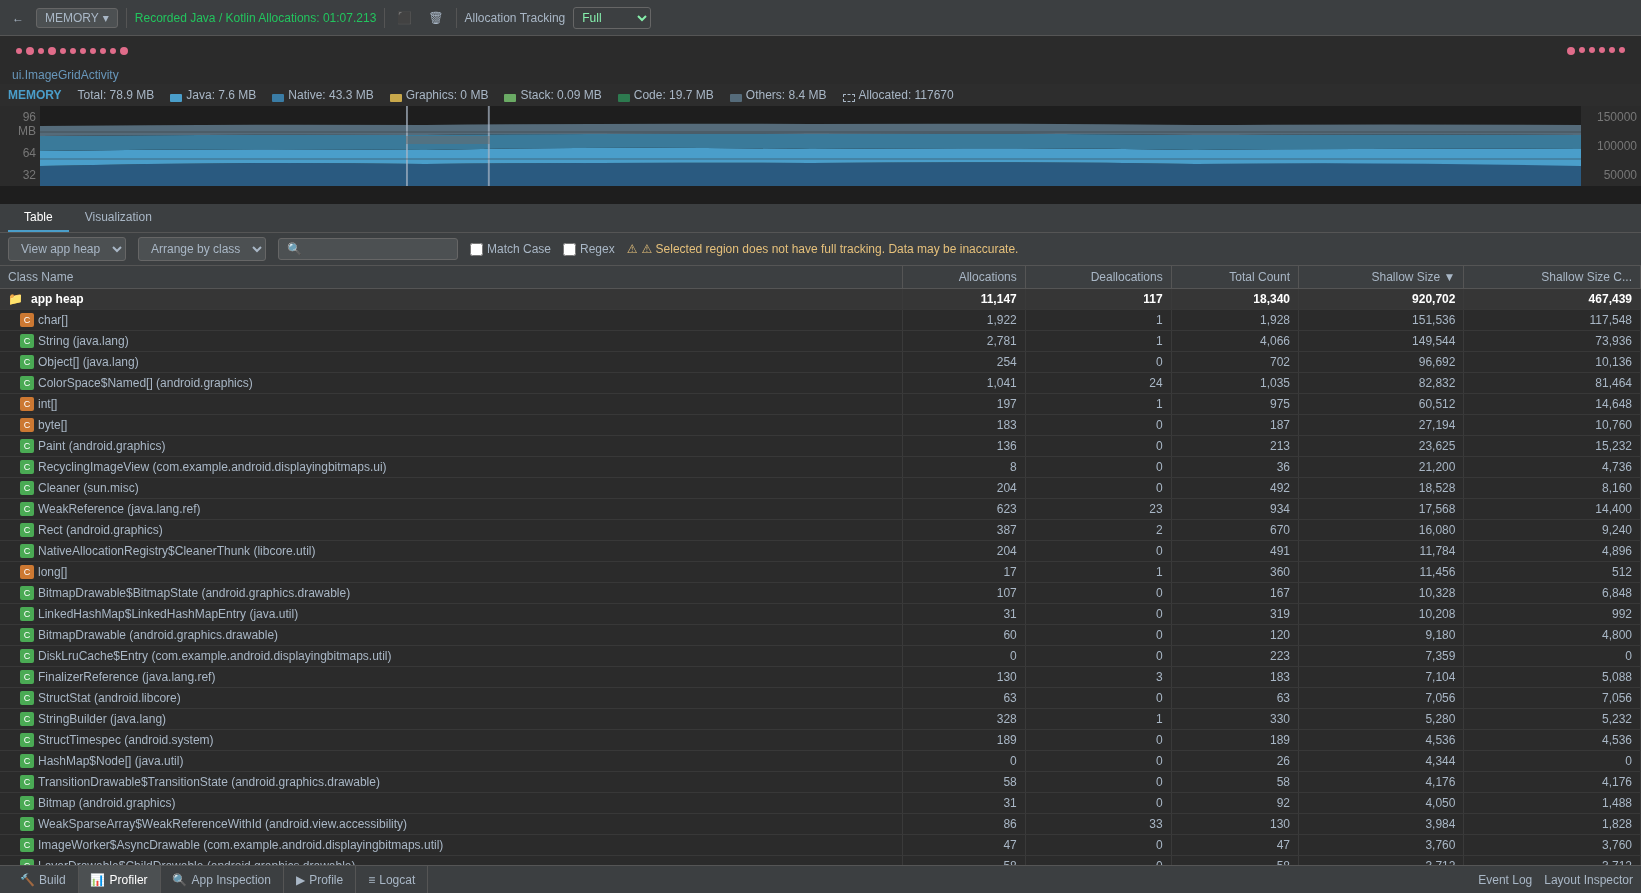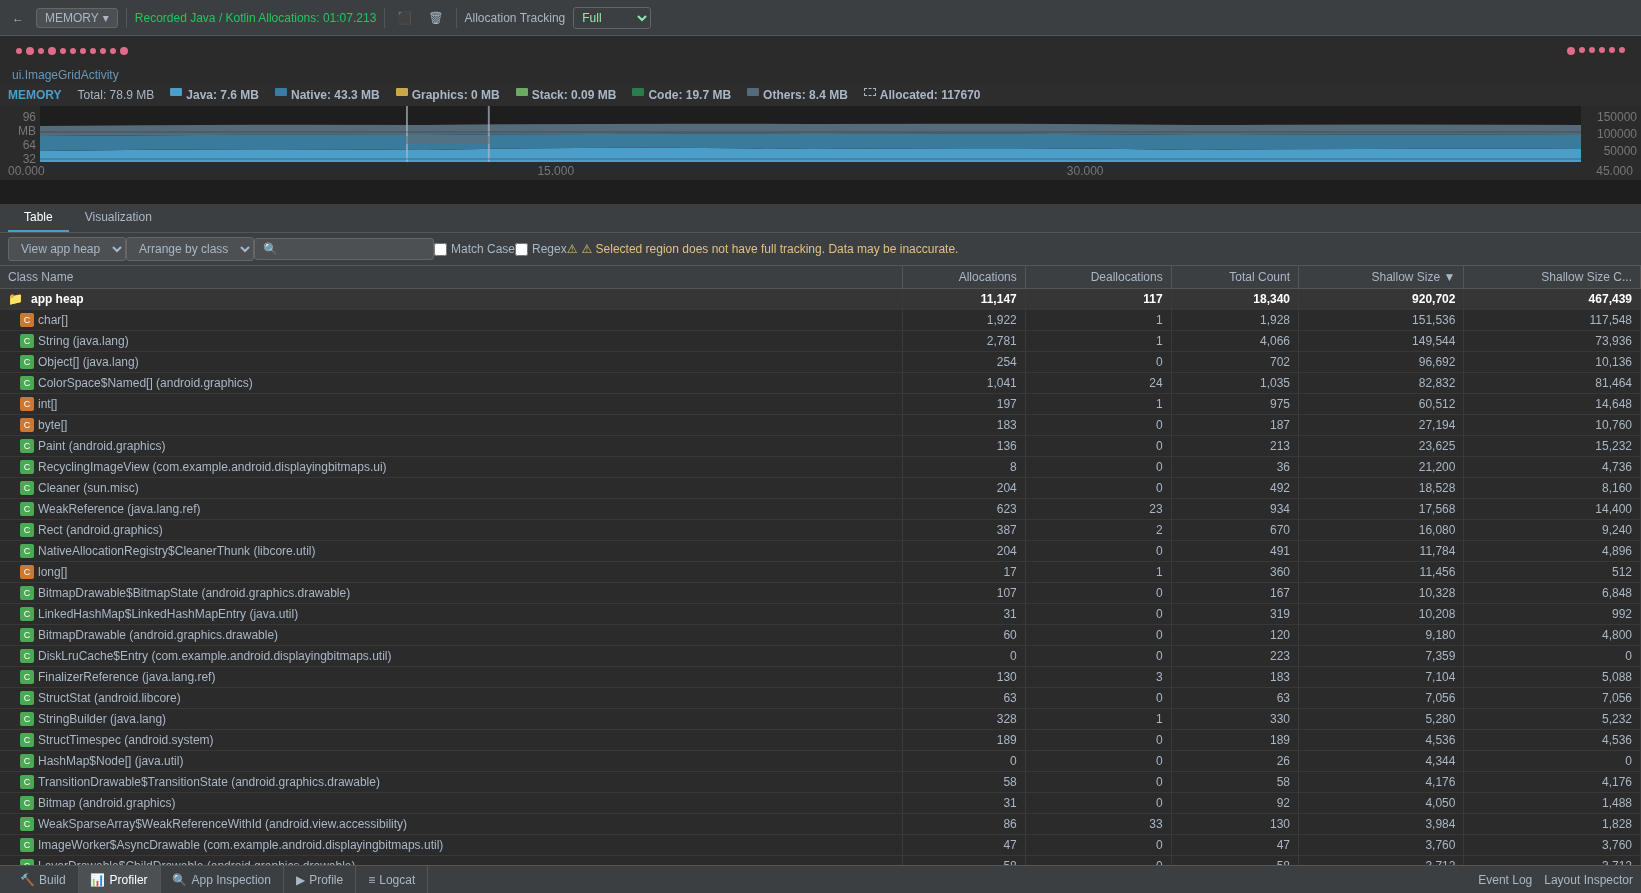--- a/index.html
+++ b/index.html
@@ -78,21 +78,21 @@
     }
     .chart-header {
       display: flex;
       align-items: center;
       padding: 4px 8px;
       gap: 16px;
       background: #2d2d2d;
       font-size: 11px;
       color: #a9b7c6;
     }
-    .chart-header-item { display: flex; align-items: flex-start; gap: 4px; font-weight: bold; }
+    .chart-header-item { display: flex; align-items: flex-end; gap: 4px; }
     .color-swatch { width: 12px; height: 8px; border-radius: 1px; }
     .swatch-java { background: #4a9eca; }
     .swatch-native { background: #3a7ca5; }
     .swatch-graphics { background: #c8a84b; }
     .swatch-stack { background: #6aaa64; }
     .swatch-code { background: #2d7a4f; }
     .swatch-others { background: #556b7a; }
     .swatch-allocated { border: 1px dashed #a9b7c6; }
 
     .time-axis {
@@ -119,21 +119,21 @@
       border-bottom: 2px solid transparent;
       font-size: 12px;
     }
     .tab.active { border-bottom: 2px solid #4a9eca; color: #ffffff; }
 
     
     .toolbar-row {
       display: flex;
       align-items: center;
       padding: 4px 8px;
-      gap: 0;
+      gap: 12px;
       background: #3c3f41;
       border-bottom: 1px solid #555;
       flex-shrink: 0;
     }
     .toolbar-select {
       background: #4c5052;
       border: 1px solid #666;
       color: #a9b7c6;
       padding: 3px 8px;
       border-radius: 3px;
@@ -291,21 +291,21 @@
     </div>
     <div class="chart-header-item">
       <div class="color-swatch swatch-others"></div>
       <span>Others: 8.4 MB</span>
     </div>
     <div class="chart-header-item">
       <div class="color-swatch swatch-allocated"></div>
       <span>Allocated: 117670</span>
     </div>
   </div>
-  <div style="display:flex; height:56px;">
+  <div style="display:flex; height:80px;">
     <div style="width:40px; display:flex; flex-direction:column; justify-content:space-between; padding:4px 4px; background:#2b2b2b; color:#777; font-size:10px; text-align:right;">
       <span>96 MB</span>
       <span>64</span>
       <span>32</span>
     </div>
     <div style="flex:1; position:relative; overflow:hidden;">
       <svg width="100%" height="80" viewBox="0 0 1600 80" preserveAspectRatio="none">
 
         <path d="M0,60 Q200,55 400,58 Q600,56 800,57 Q1000,55 1200,58 Q1400,56 1600,57 L1600,80 L0,80 Z" fill="#2a5a80"></path>
 
@@ -321,26 +321,20 @@
 
         <line x1="0" y1="26" x2="1600" y2="26" stroke="#333" stroke-width="0.5"></line>
         <line x1="0" y1="53" x2="1600" y2="53" stroke="#333" stroke-width="0.5"></line>
       </svg>
     </div>
     <div style="width:60px; display:flex; flex-direction:column; justify-content:space-between; padding:4px 4px; background:#2b2b2b; color:#777; font-size:10px; text-align:right;">
       <span>150000</span>
       <span>100000</span>
       <span>50000</span>
     </div>
-  </div>
-  <div class="time-axis">
-    <span>00.000</span>
-    <span>15.000</span>
-    <span>30.000</span>
-    <span>45.000</span>
   </div>
 </div>
 
 <div class="tab-bar">
   <div class="tab active">Table</div>
   <div class="tab">Visualization</div>
 </div>
 
 <div class="toolbar-row">
   <select class="toolbar-select">

